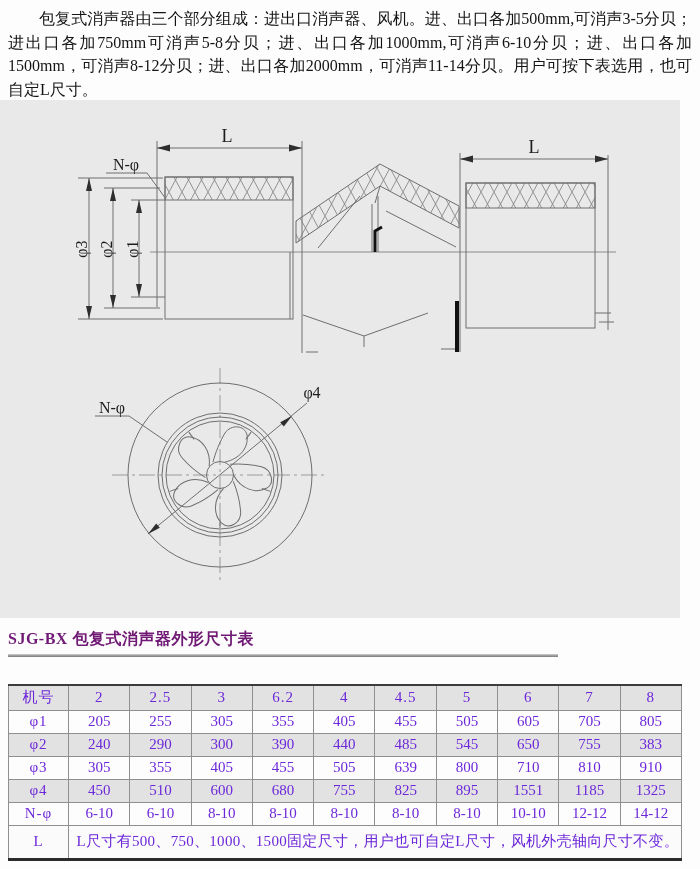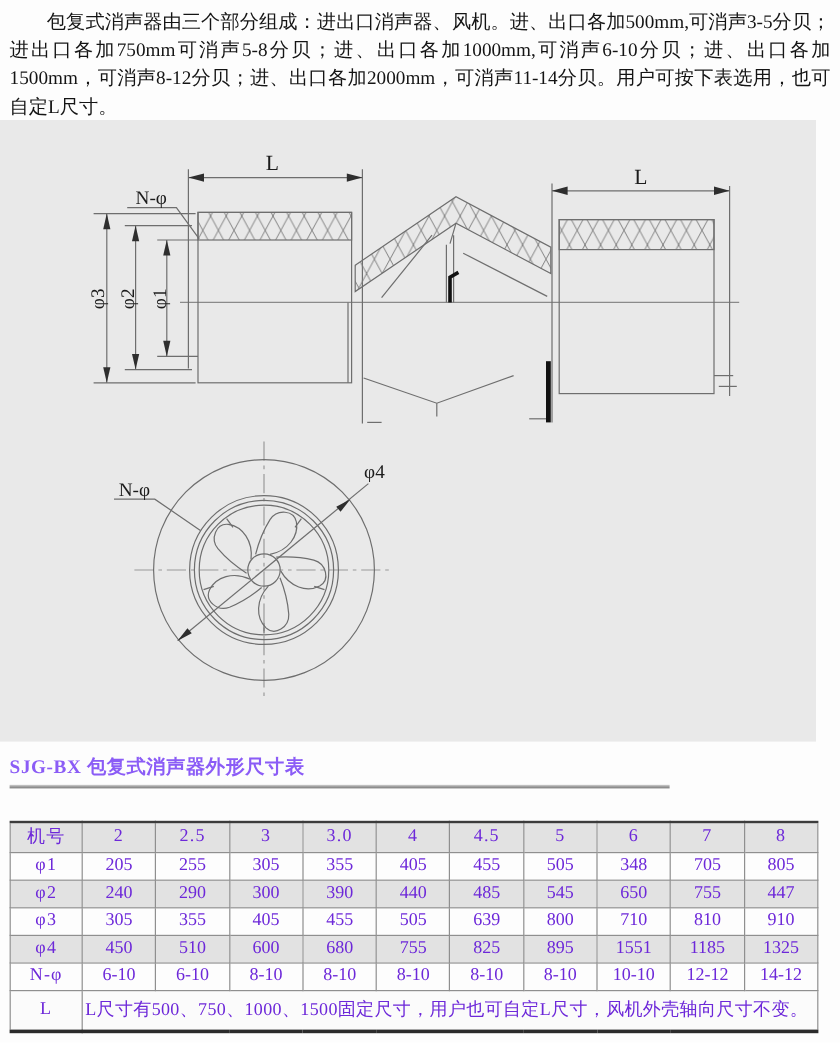--- a/index.html
+++ b/index.html
@@ -14,21 +14,21 @@
   }
 
   .panel {
     position:absolute; top:100px; left:0; width:680px; height:518px;
     background:#e9e9e9;
   }
   .panel svg { display:block; }
 
   .sec-title {
     position:absolute; top:629px; left:8px;
-    font-size:16px; font-weight:bold; color:#8b5cf6; letter-spacing:0.5px;
+    font-size:16px; font-weight:bold; color:#701a75; letter-spacing:0.5px;
     white-space:nowrap;
   }
   .title-rule {
     position:absolute; top:654px; left:8px; width:550px; height:3px;
     background:linear-gradient(to bottom,#d2d2d2 0%,#9a9a9a 55%,#7d7d7d 100%);
   }
 
   table.dim {
     position:absolute; top:684px; left:8px; width:674px;
     border-collapse:collapse; table-layout:fixed;
@@ -37,21 +37,21 @@
     background:#fdfdfd;
   }
   table.dim td {
     border:1px solid #8f8f8f; text-align:center;
     height:23px; padding:0 2px; overflow:hidden; white-space:nowrap;
   }
   table.dim tr.head td { height:25px; background:#e2e2e2; letter-spacing:1px; }
   table.dim tr.shade td { background:#e2e2e2; }
   table.dim td.lbl { letter-spacing:1px; }
   table.dim tr.lrow td { height:34px; background:#fbfbfb; }
-  table.dim tr.lrow td.note { text-align:left; letter-spacing:0.3px; }
+  table.dim tr.lrow td.note { text-align:right; letter-spacing:0.3px; }
 </style>
 </head>
 <body>
 
 <div class="page">
 
   <p class="intro">包复式消声器由三个部分组成：进出口消声器、风机。进、出口各加500mm,可消声3-5分贝；进出口各加750mm可消声5-8分贝；进、出口各加1000mm,可消声6-10分贝；进、出口各加1500mm，可消声8-12分贝；进、出口各加2000mm，可消声11-14分贝。用户可按下表选用，也可自定L尺寸。</p>
 
   <div class="panel">
     <svg width="680" height="518" viewBox="0 100 680 518" font-family="Liberation Serif, serif">
@@ -176,53 +176,53 @@
         <col>
         <col>
         <col>
     </colgroup>
     <tbody>
       <tr class="head">
         <td class="lbl">机号</td>
         <td>2</td>
         <td>2.5</td>
         <td>3</td>
-        <td>3.0</td>
+        <td>6.2</td>
         <td>4</td>
         <td>4.5</td>
         <td>5</td>
         <td>6</td>
         <td>7</td>
         <td>8</td>
       </tr>
       <tr>
         <td class="lbl">φ1</td>
         <td>205</td>
         <td>255</td>
         <td>305</td>
         <td>355</td>
         <td>405</td>
         <td>455</td>
         <td>505</td>
-        <td>348</td>
+        <td>605</td>
         <td>705</td>
         <td>805</td>
       </tr>
       <tr class="shade">
         <td class="lbl">φ2</td>
         <td>240</td>
         <td>290</td>
         <td>300</td>
         <td>390</td>
         <td>440</td>
         <td>485</td>
         <td>545</td>
         <td>650</td>
         <td>755</td>
-        <td>447</td>
+        <td>383</td>
       </tr>
       <tr>
         <td class="lbl">φ3</td>
         <td>305</td>
         <td>355</td>
         <td>405</td>
         <td>455</td>
         <td>505</td>
         <td>639</td>
         <td>800</td>

